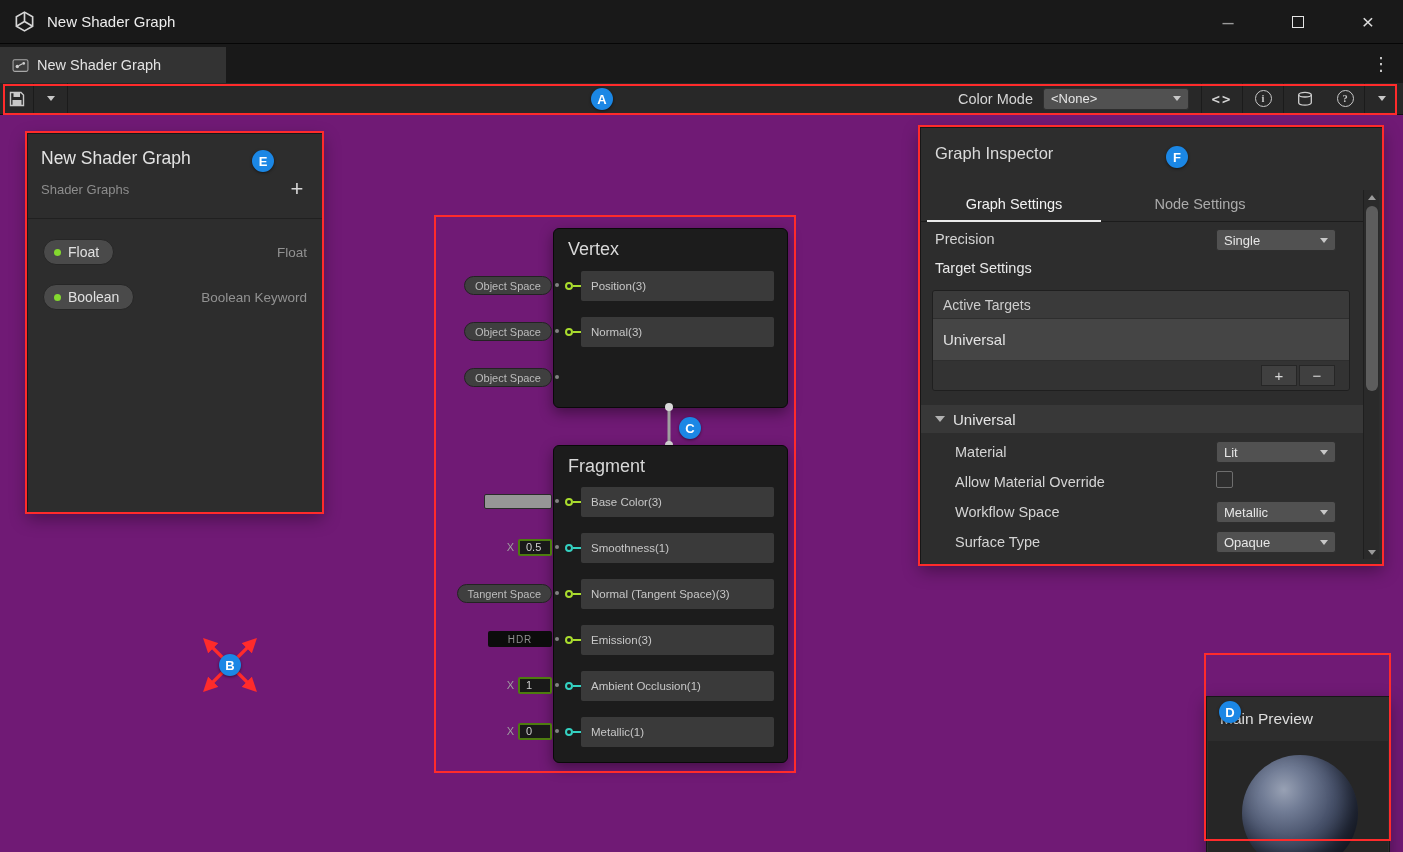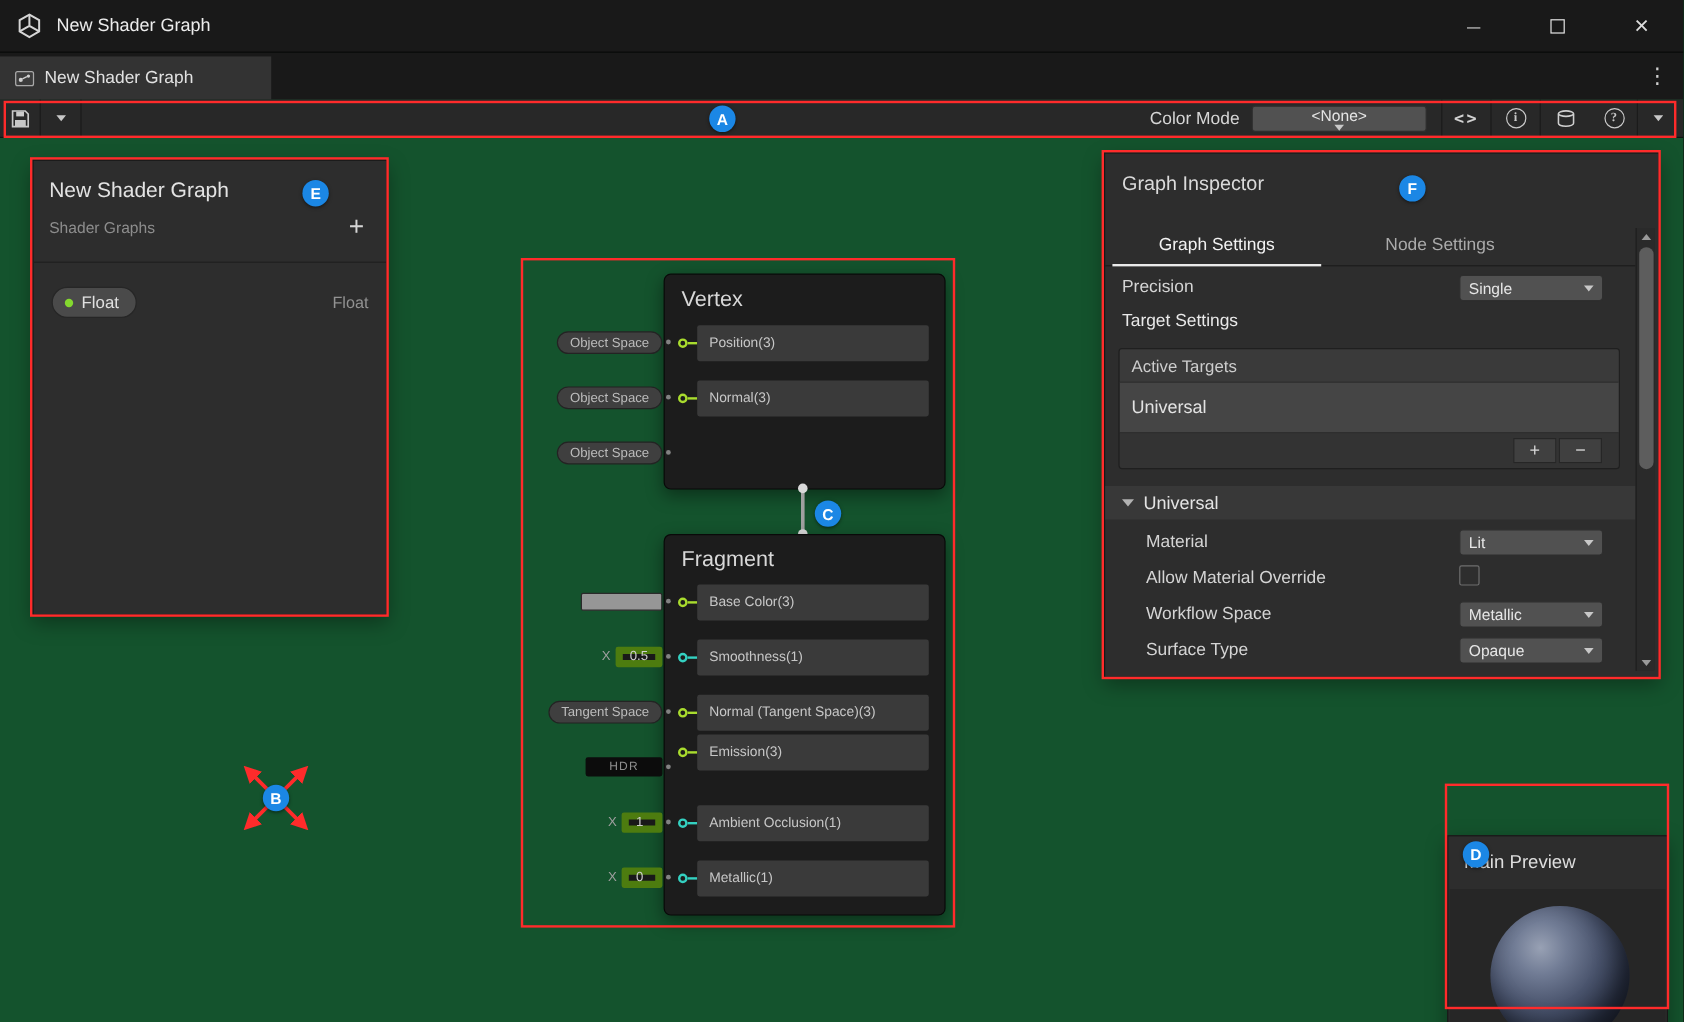--- a/index.html
+++ b/index.html
@@ -1,18 +1,18 @@
 <!DOCTYPE html>
 <html style="--annotation-red: #ff2b2b; --badge-blue: #1b87e5; --port-vector: #a9dc2e; --port-float: #34d1c1; --param-green: #84d92f;"><head>
 <meta charset="utf-8">
 <style>
 *{margin:0;padding:0;box-sizing:border-box;}
 html,body{background:#0e0e0e;}
 body{font-family:"Liberation Sans","DejaVu Sans",sans-serif;}
-#stage{position:relative;width:1403px;height:852px;background:#14532d;overflow:hidden;}
+#stage{position:relative;width:1403px;height:852px;background:#701a75;overflow:hidden;}
 
 
 .titlebar{position:absolute;left:0;top:0;width:100%;height:44px;background:#191919;border-bottom:1px solid #060606;display:flex;align-items:center;padding-left:12px;}
 .title-text{color:#ececec;font-size:15px;margin-left:10px;}
 .win-controls{position:absolute;right:0;top:0;height:44px;display:flex;align-items:center;}
 .win-btn{width:70px;height:44px;display:flex;align-items:center;justify-content:center;color:#dcdcdc;font-size:18px;}
 .win-btn.min{color:#9a9a9a;font-size:20px;}
 .win-btn.close{font-size:21px;}
 .max-glyph{width:12px;height:12px;border:1.5px solid #e4e4e4;display:block;}
 
@@ -22,21 +22,21 @@
 .kebab{position:absolute;right:10px;top:0;height:39px;width:24px;display:flex;align-items:center;justify-content:center;color:#cfcfcf;font-size:18px;}
 
 
 .toolbar{position:absolute;left:0;top:83px;width:100%;height:32px;background:#282828;border-bottom:1px solid #121212;display:flex;align-items:stretch;}
 .tb-btn{display:flex;align-items:center;justify-content:center;color:#cfcfcf;min-width:33px;height:100%;}
 .sep{width:1px;background:#1b1b1b;height:100%;}
 .caret{width:0;height:0;border-left:4px solid transparent;border-right:4px solid transparent;border-top:5px solid #c8c8c8;display:inline-block;}
 .tb-right{margin-left:auto;display:flex;align-items:center;height:100%;padding-right:5px;}
 .cm-label{color:#d6d6d6;font-size:14.5px;margin-right:10px;}
 .dropdown{background:#515151;border:1px solid #2e2e2e;border-radius:3px;height:22px;display:flex;align-items:center;justify-content:space-between;padding:0 7px;color:#e6e6e6;font-size:13px;}
-.cm-dd{width:146px;margin-right:12px;flex-direction:column;}
+.cm-dd{width:146px;margin-right:12px;}
 .code-glyph{font-size:14px;font-weight:bold;letter-spacing:2px;color:#d2d2d2;font-family:"DejaVu Sans Mono",monospace;}
 .circle-icon{width:17px;height:17px;border:1.4px solid #c9c9c9;border-radius:50%;display:flex;align-items:center;justify-content:center;font-size:10.5px;color:#c9c9c9;font-weight:bold;font-family:"Liberation Serif",serif;}
 
 
 .panel{position:absolute;background:#2d2d2d;border:1px solid #171717;box-shadow:0 6px 16px rgba(0,0,0,.35);}
 
 
 .blackboard{left:27px;top:133px;width:296px;height:380px;}
 .bb-title{position:absolute;left:13px;top:14px;font-size:17.5px;color:#e3e3e3;}
 .bb-sub{position:absolute;left:13px;top:48px;font-size:13px;color:#8d8d8d;}
@@ -57,21 +57,21 @@
 .port-line.fl{background:var(--port-float,#34d1c1);}
 .slot{flex:1;height:30px;background:#3a3a3a;border-radius:2px;display:flex;align-items:center;padding-left:10px;color:#c7c7c7;font-size:11.5px;}
 
 
 .ext{position:absolute;right:851px;display:flex;align-items:center;}
 .pill-dd{background:#3f3f3f;border:1px solid #232323;border-radius:10px;height:19px;padding:0 10px;color:#bcbcbc;font-size:11px;}
 .ext-dot{position:absolute;left:555px;width:4px;height:4px;border-radius:50%;background:#828282;}
 .swatch{width:68px;height:15px;background:#969696;border-radius:2px;border:1px solid #2a2a2a;}
 .float-field{height:18px;gap:4px;}
 .ff-x{color:#9f9f9f;font-size:11px;}
-.ff-box{background:#191919;border:6px solid #4d7c0f;border-radius:2px;min-width:34px;height:17px;display:flex;align-items:center;padding:0 6px;color:#cfcfcf;font-size:11px;}
+.ff-box{background:#191919;border:2px solid #4d7c0f;border-radius:2px;min-width:34px;height:17px;display:flex;align-items:center;padding:0 6px;color:#cfcfcf;font-size:11px;}
 .hdr-pill{width:64px;height:16px;background:#0c0c0c;border-radius:2px;display:flex;align-items:center;justify-content:center;color:#8f8f8f;font-size:10px;letter-spacing:1px;}
 
 
 .inspector{left:920px;top:127px;width:463px;height:438px;}
 .insp-title{position:absolute;left:14px;top:16px;font-size:16.5px;color:#dadada;}
 .insp-tabs{position:absolute;left:0;top:58px;width:442px;height:36px;border-bottom:1px solid #1c1c1c;display:flex;}
 .insp-tab{width:186px;display:flex;align-items:center;justify-content:center;color:#ababab;font-size:14.5px;position:relative;}
 .insp-tab.active{color:#f2f2f2;}
 .insp-tab.active::after{content:"";position:absolute;left:6px;right:6px;bottom:-1px;height:2px;background:#eaeaea;}
 .lbl{color:#d4d4d4;font-size:14.5px;}
@@ -190,20 +190,27 @@
     <div class="bb-sub">Shader Graphs</div>
     <div class="bb-plus">+</div>
     <div class="bb-div"></div>
     <div class="bb-row" style="top:96px">
       <div class="pill">
         <span class="pill-dot"></span>
         <span>Float</span>
       </div>
       <span class="bb-type">Float</span>
     </div>
+    <div class="bb-row" style="top:141px">
+      <div class="pill">
+        <span class="pill-dot"></span>
+        <span>Boolean</span>
+      </div>
+      <span class="bb-type">Boolean Keyword</span>
+    </div>
   </div>
 
   <div class="node" style="left:553px;top:228px;width:235px;height:180px">
     <div class="node-title">Vertex</div>
     <div class="slot-row" style="top:42px">
       <span class="port vec"></span>
       <span class="port-line vec"></span>
       <div class="slot">
           <span>Position(3)</span>
         </div>
@@ -252,21 +259,21 @@
           <span>Smoothness(1)</span>
         </div>
     </div>
     <div class="slot-row" style="top:133px">
       <span class="port vec"></span>
       <span class="port-line vec"></span>
       <div class="slot">
           <span>Normal (Tangent Space)(3)</span>
         </div>
     </div>
-    <div class="slot-row" style="top:166px">
+    <div class="slot-row" style="top:179px">
       <span class="port vec"></span>
       <span class="port-line vec"></span>
       <div class="slot">
           <span>Emission(3)</span>
         </div>
     </div>
     <div class="slot-row" style="top:225px">
       <span class="port fl"></span>
       <span class="port-line fl"></span>
       <div class="slot">

